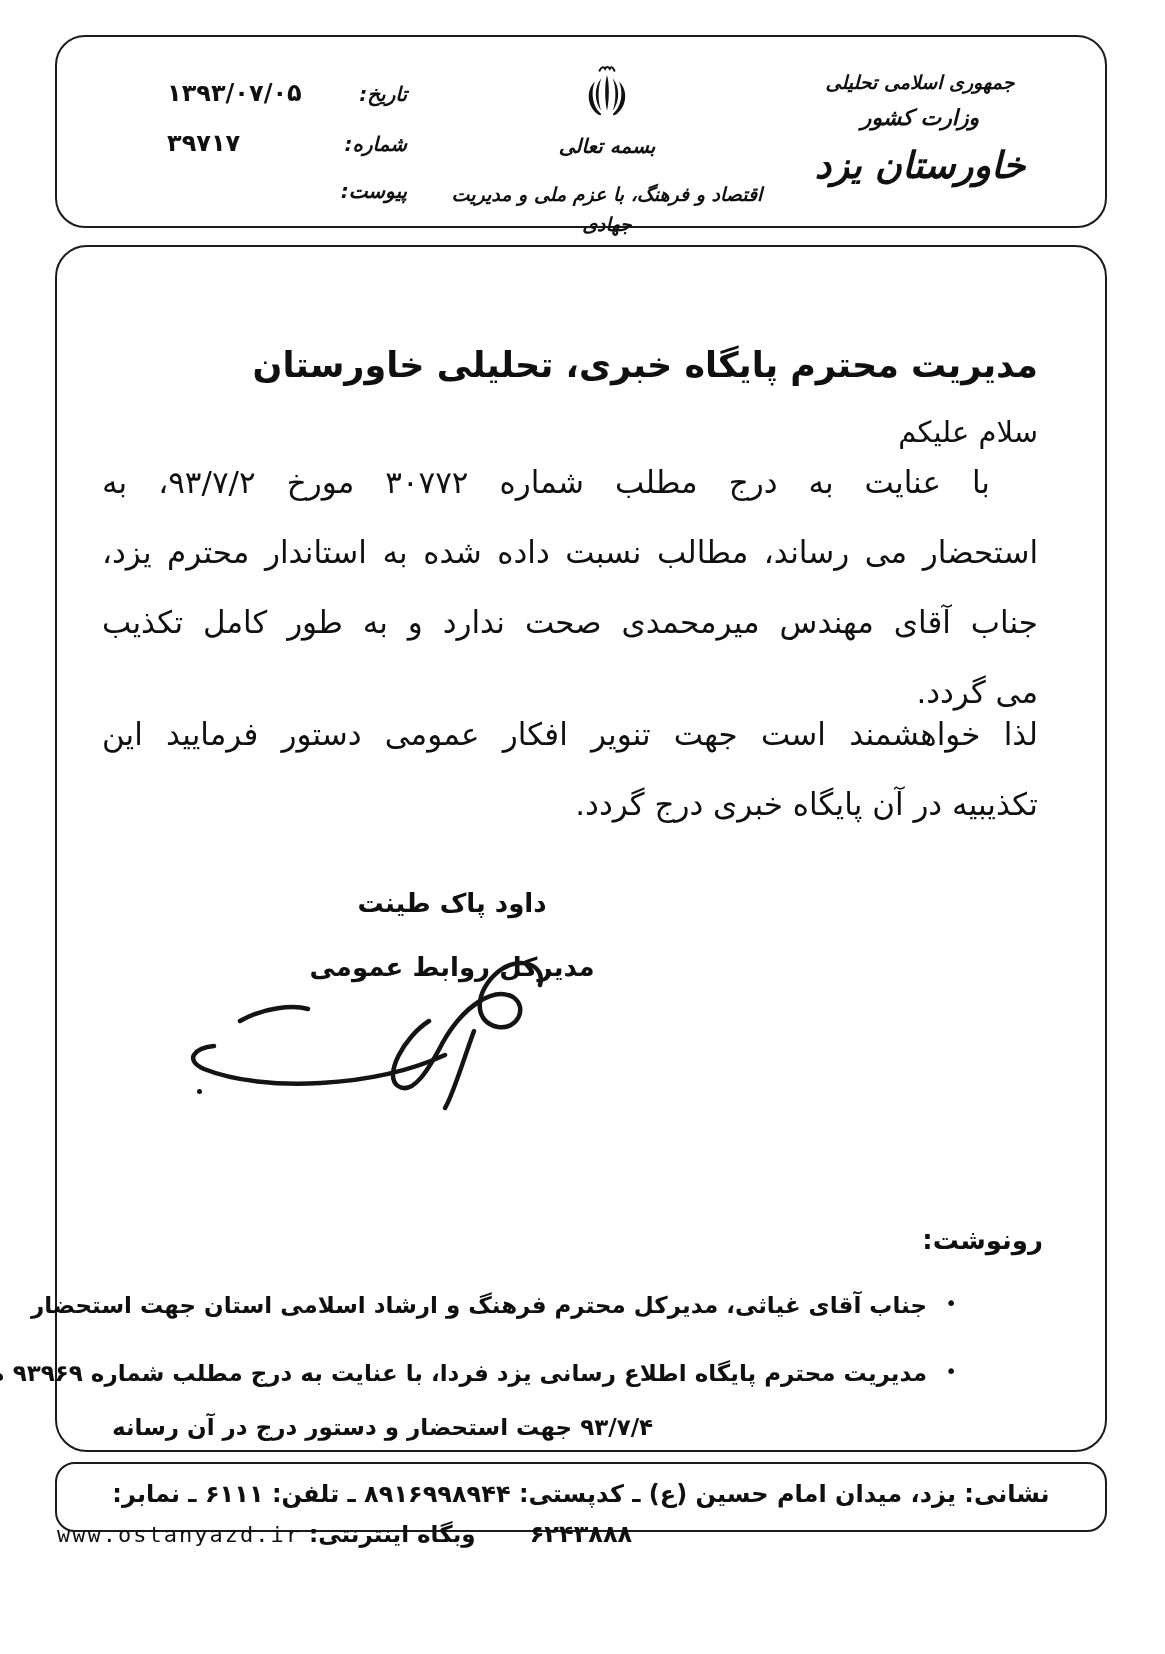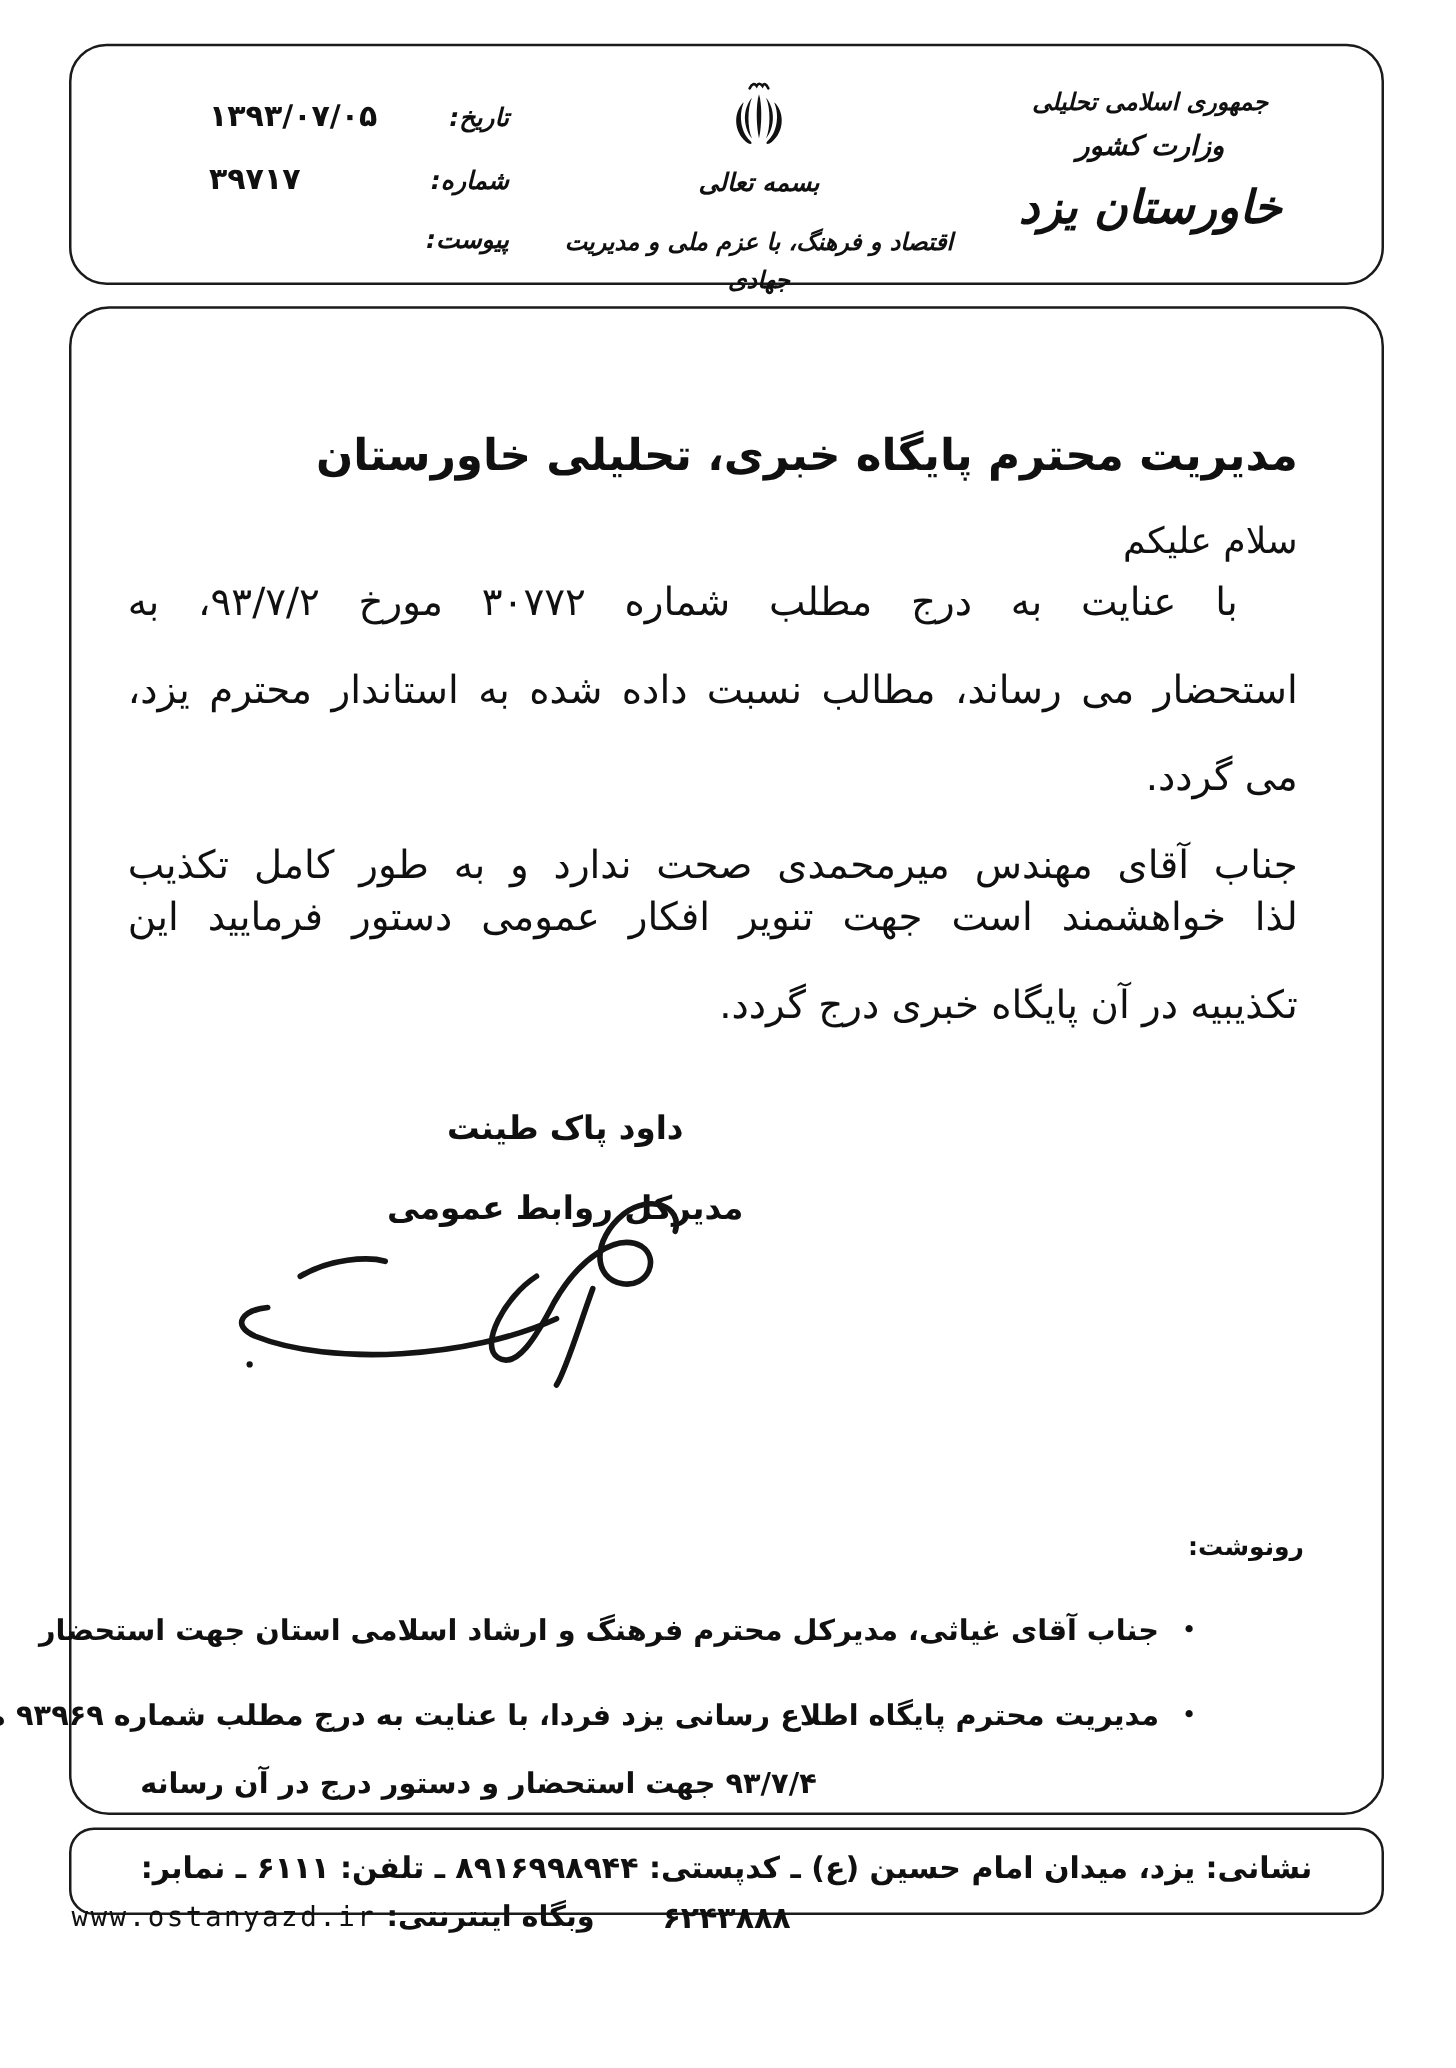--- a/index.html
+++ b/index.html
@@ -43,21 +43,21 @@
             text-align:justify; text-align-last:justify; -moz-text-align-last:justify; white-space:nowrap; }
   .b-line.indent { padding-right:48px; }
   .b-line.last { text-align:right; text-align-last:right; -moz-text-align-last:right; }
 
   .sig-block { position:absolute; left:230px; top:632px; width:330px; text-align:center; }
   .sig-name { font-size:26px; font-weight:bold; line-height:48px; }
   .sig-title { font-size:26px; font-weight:bold; line-height:48px; margin-top:16px; }
   .sig-scribble { position:absolute; left:85px; top:700px; }
   .sig-dot { position:absolute; left:140px; top:842px; width:5px; height:5px; background:#111; border-radius:50%; }
 
-  .cc-label { position:absolute; right:62px; top:978px; font-size:20px; font-weight:bold; }
+  .cc-label { position:absolute; right:62px; top:978px; font-size:26px; font-weight:bold; }
   .cc-list { position:absolute; left:55px; top:1032px; width:845px; }
   .cc-item { position:relative; direction:rtl; padding-right:30px; margin-bottom:16px; }
   .cc-bullet { position:absolute; right:0; top:14px; font-size:20px; line-height:20px; }
   .cc-line { font-size:23px; font-weight:bold; line-height:52px; direction:rtl; text-align:left; white-space:nowrap; }
   .cc-line.stretch { text-align:justify; text-align-last:justify; -moz-text-align-last:justify; }
   .cc-line.cont { padding-right:205px; line-height:56px; }
 
   
   .footer-line1 { position:absolute; top:10px; left:0; right:0; text-align:center; font-size:24px; font-weight:bold; line-height:40px; direction:rtl; }
   .footer-line2 { position:absolute; top:50px; left:0; right:0; text-align:left; font-size:23px; font-weight:bold; line-height:40px; direction:rtl; }
@@ -108,22 +108,22 @@
   </div>
 
   <div class="frame body-box">
 
     <div class="recipient">مدیریت محترم پایگاه خبری، تحلیلی خاورستان</div>
     <div class="salutation">سلام علیکم</div>
 
     <div class="para para-1">
       <div class="b-line indent">با عنایت به درج مطلب شماره ۳۰۷۷۲ مورخ ۹۳/۷/۲، به</div>
       <div class="b-line">استحضار می رساند، مطالب نسبت داده شده به استاندار محترم یزد،</div>
+      <div class="b-line">جناب آقای مهندس میرمحمدی صحت ندارد و به طور کامل تکذیب</div>
       <div class="b-line last">می گردد.</div>
-      <div class="b-line">جناب آقای مهندس میرمحمدی صحت ندارد و به طور کامل تکذیب</div>
     </div>
 
     <div class="para para-2">
       <div class="b-line">لذا خواهشمند است جهت تنویر افکار عمومی دستور فرمایید این</div>
       <div class="b-line last">تکذیبیه در آن پایگاه خبری درج گردد.</div>
     </div>
 
     <div class="sig-block">
       <div class="sig-name">داود پاک طینت</div>
       <div class="sig-title">مدیرکل روابط عمومی</div>

